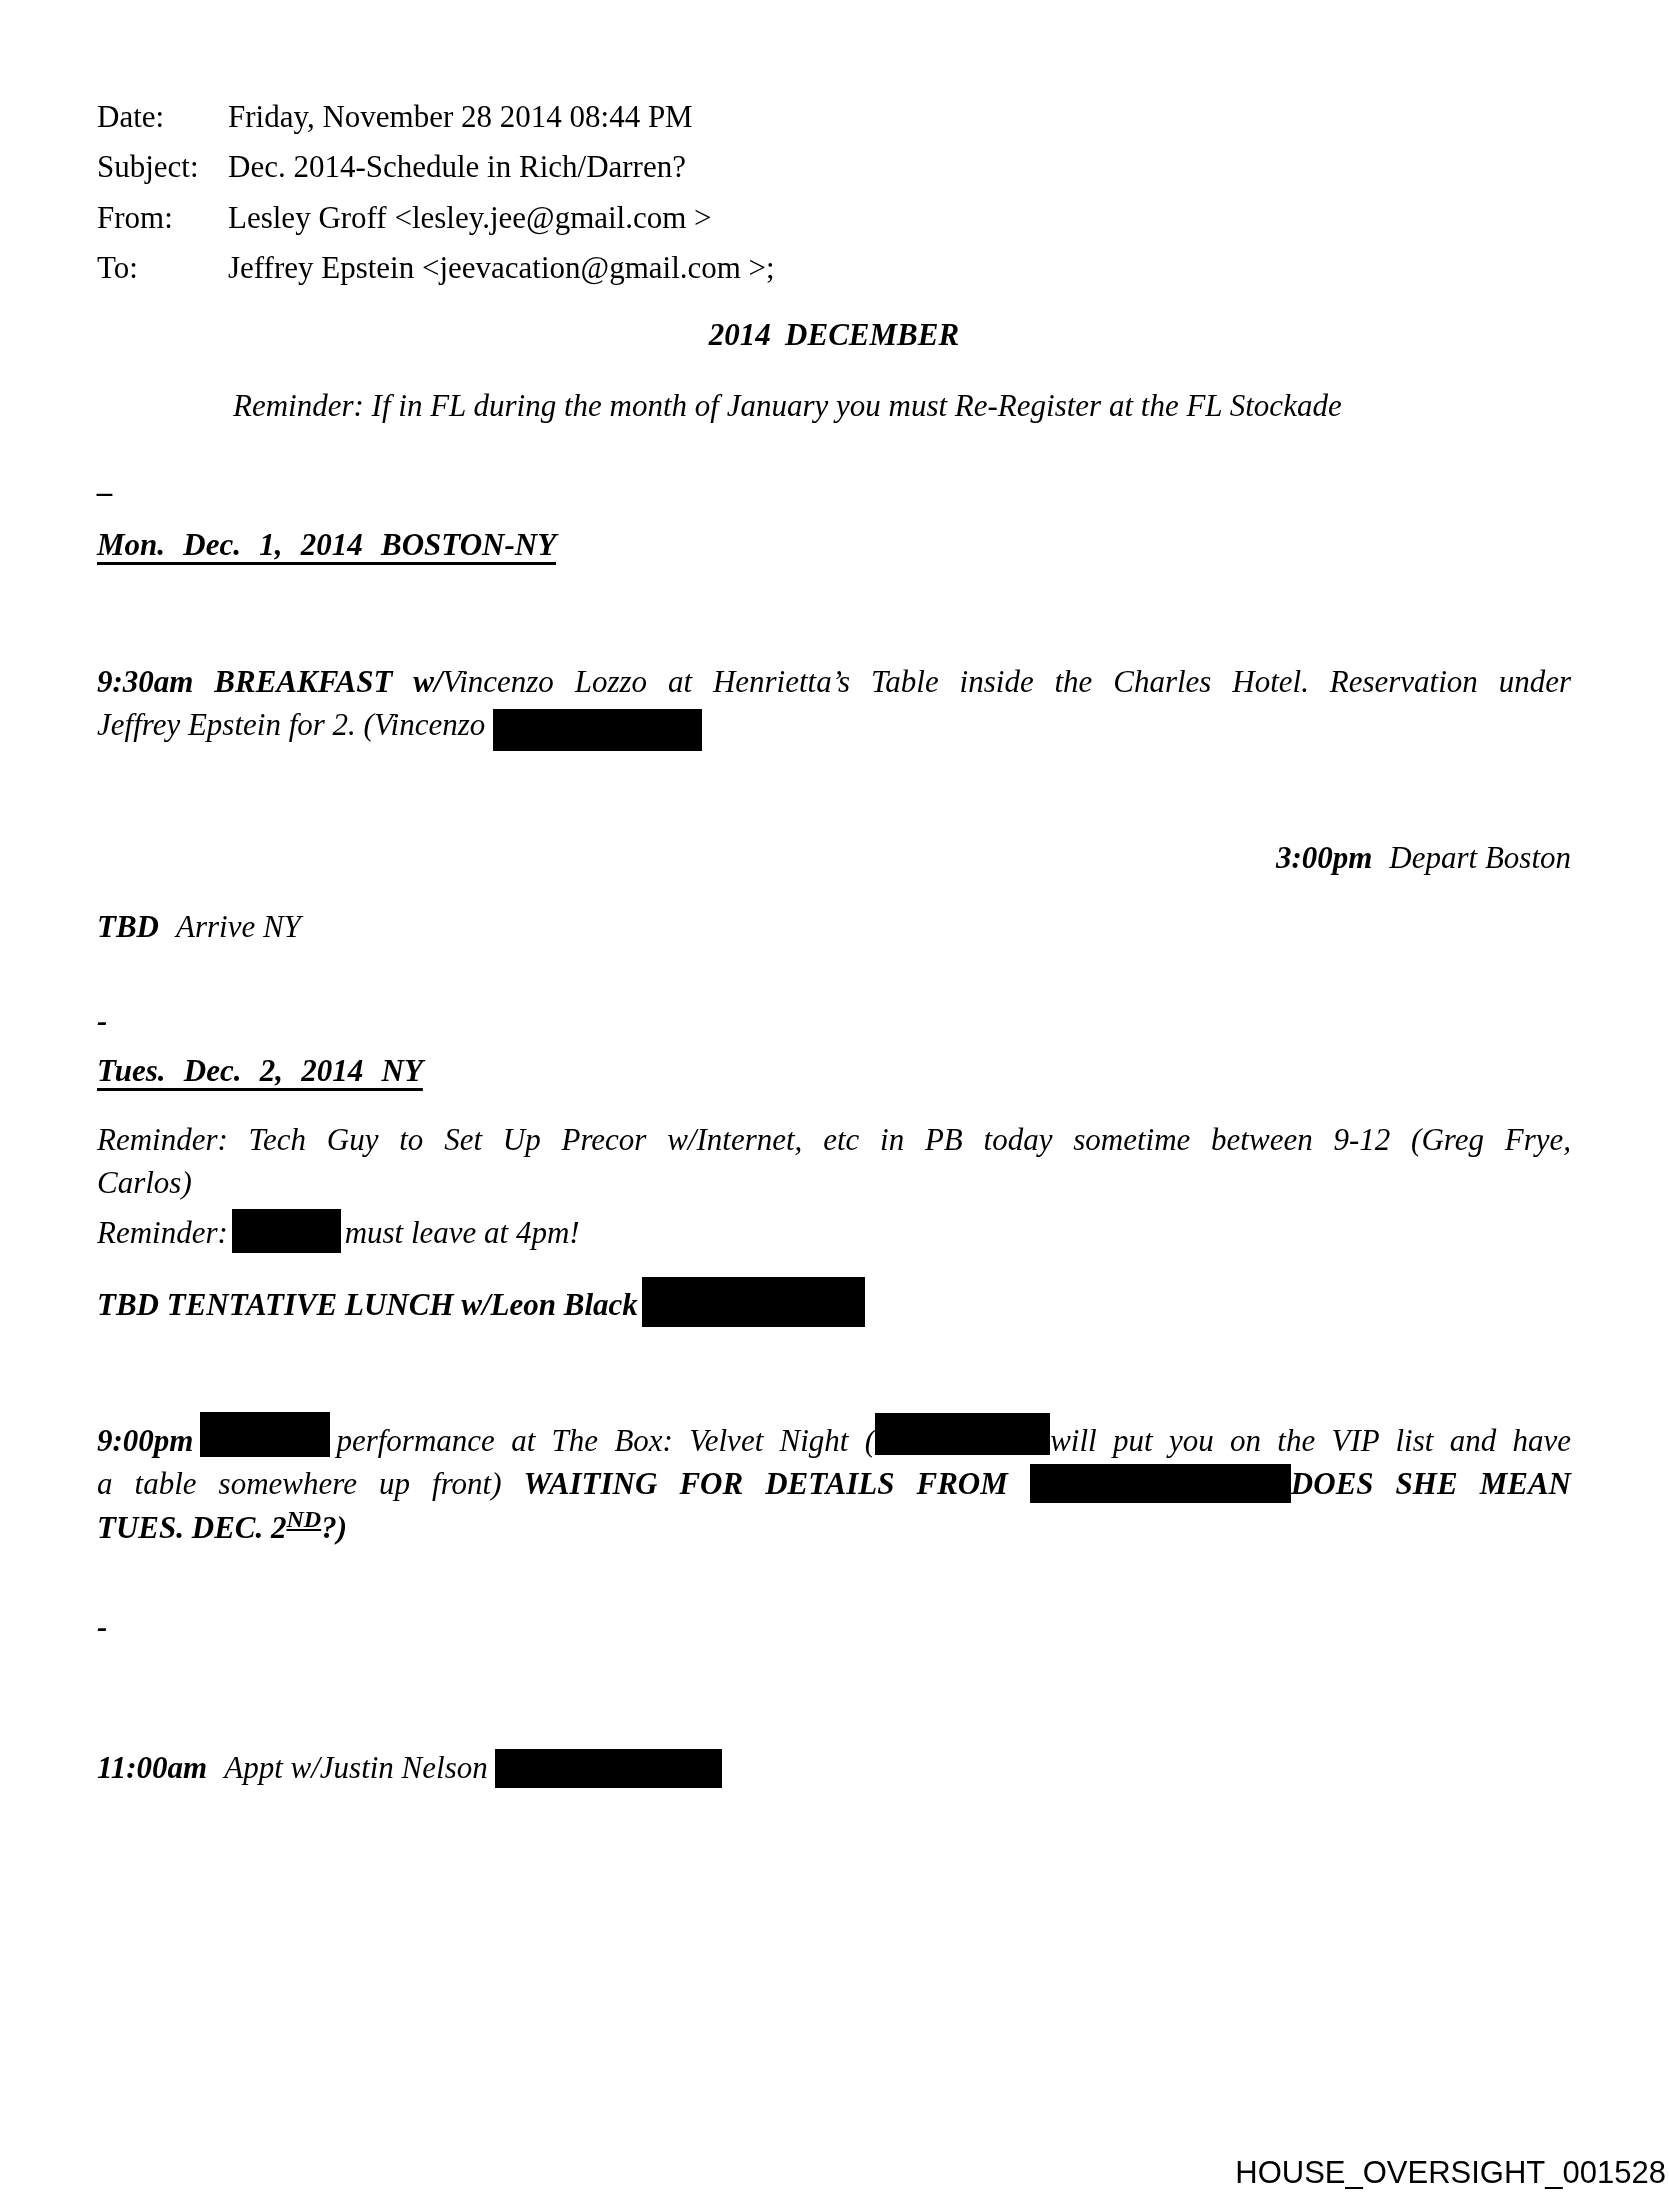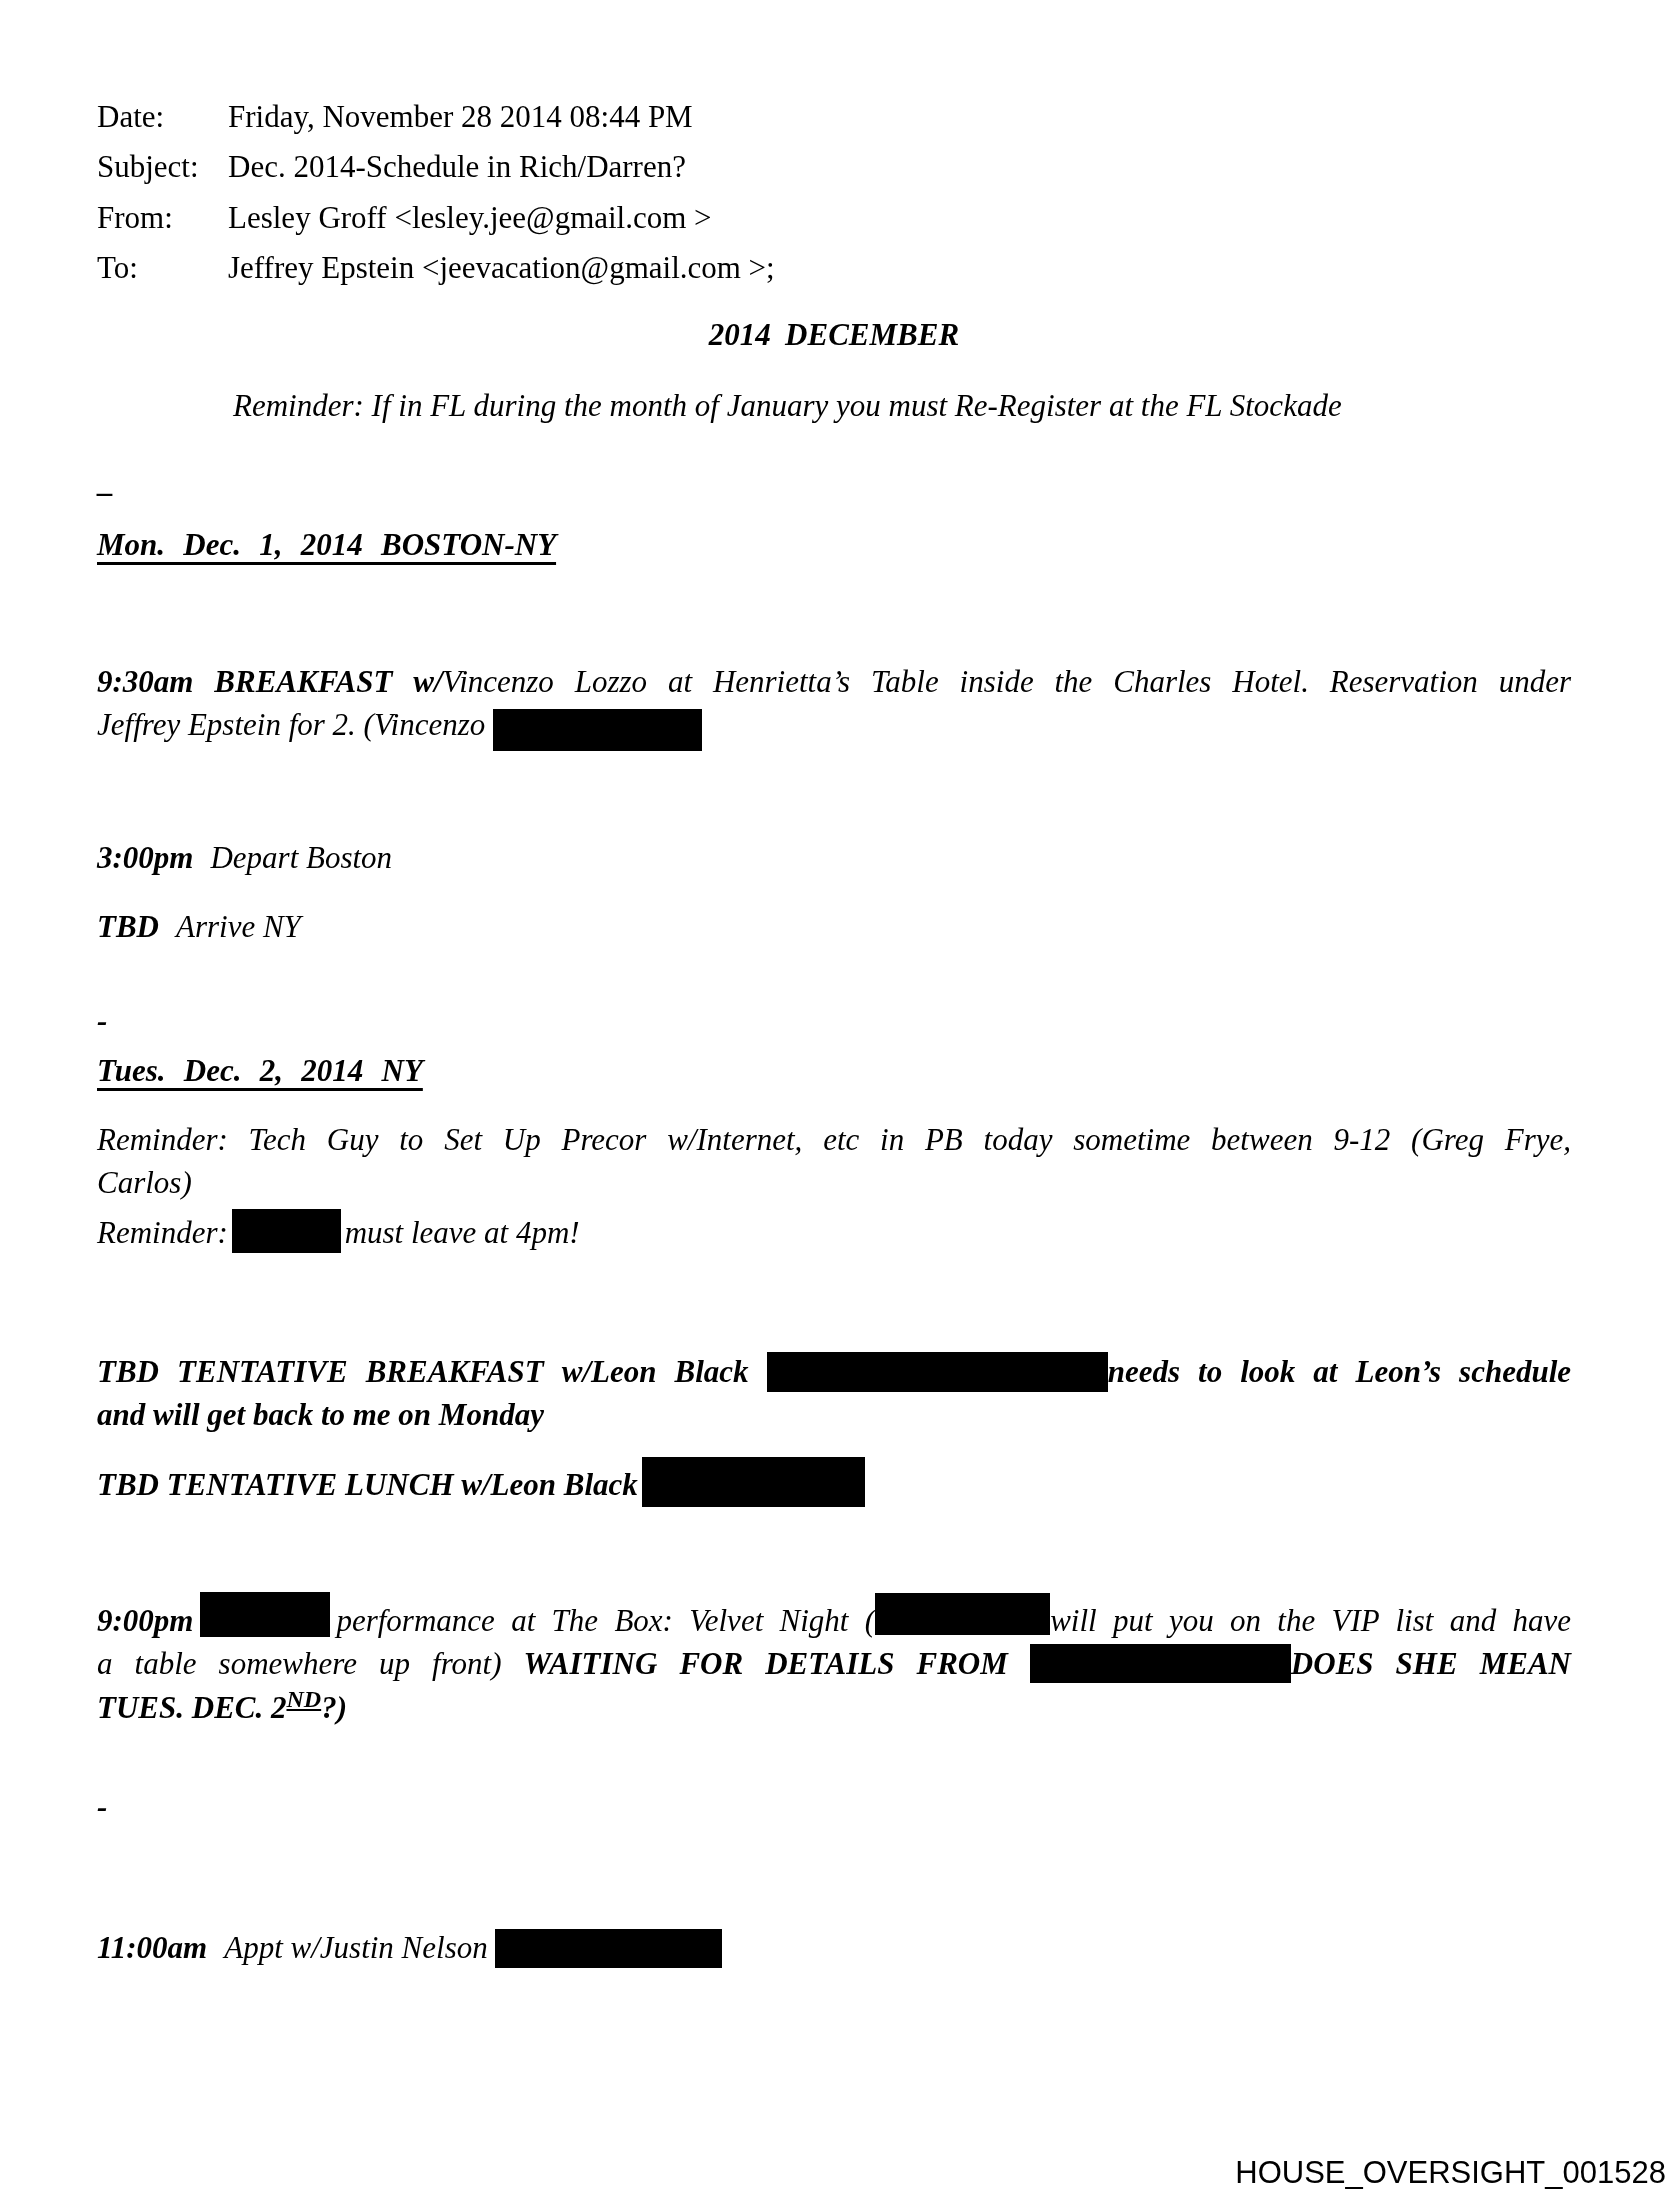--- a/index.html
+++ b/index.html
@@ -39,21 +39,21 @@
     word-spacing:10.5px;
   }
   .dh1 { margin-top:17px; }
   .dh2 { margin-top:14.4px; }
   .dh3 { margin-top:5.2px; }
   .line { line-height:43px; }
   .flush { text-align:justify; text-align-last:justify; }
   .b { font-weight:bold; }
   .time { font-weight:bold; margin-right:17px; }
   .p930 { margin-top:96px; }
-  .depart { margin-top:88px; line-height:38px; }
+  .depart { margin-top:88px; line-height:38px;text-align:right; }
   .arrive { margin-top:31px; line-height:38px; }
   .rem1 { margin-top:27.5px; }
   .rem2 { margin-top:5px; line-height:46px; }
   .bfast { margin-top:94px; }
   .lunch { margin-top:21px; line-height:47px; }
   .nine  { margin-top:84px; }
   .nine .line { line-height:44px; }
   .appt { margin-top:103px; line-height:43px; }
   .sup { vertical-align:super; font-size:24px; line-height:0; font-weight:bold;text-decoration:underline; }
   
@@ -132,26 +132,20 @@
 
       <div class="rem1">
         <div class="line flush">Reminder: Tech Guy to Set Up Precor w/Internet, etc in PB today sometime between 9-12 (Greg Frye,</div>
         <div class="line">Carlos)</div>
       </div>
 
       <div class="rem2">
         <span>Reminder:</span><span class="redact r2"></span><span>must leave at 4pm!</span>
       </div>
 
-      <div class="bfast">
-        <div class="line flush">
-          <span class="b">TBD TENTATIVE BREAKFAST w/Leon Black </span><span class="redact r3"></span><span class="b">needs to look at Leon’s schedule</span>
-        </div>
-        <div class="line b">and will get back to me on Monday</div>
-      </div>
 
       <div class="lunch">
         <span class="b">TBD TENTATIVE LUNCH w/Leon Black</span><span class="redact r4"></span>
       </div>
 
       <div class="nine">
         <div class="line flush">
           <span class="b">9:00pm</span><span class="redact r5"></span><span>performance at The Box: Velvet Night (</span><span class="redact r6"></span><span>will put you on the VIP list and have</span>
         </div>
         <div class="line flush">

